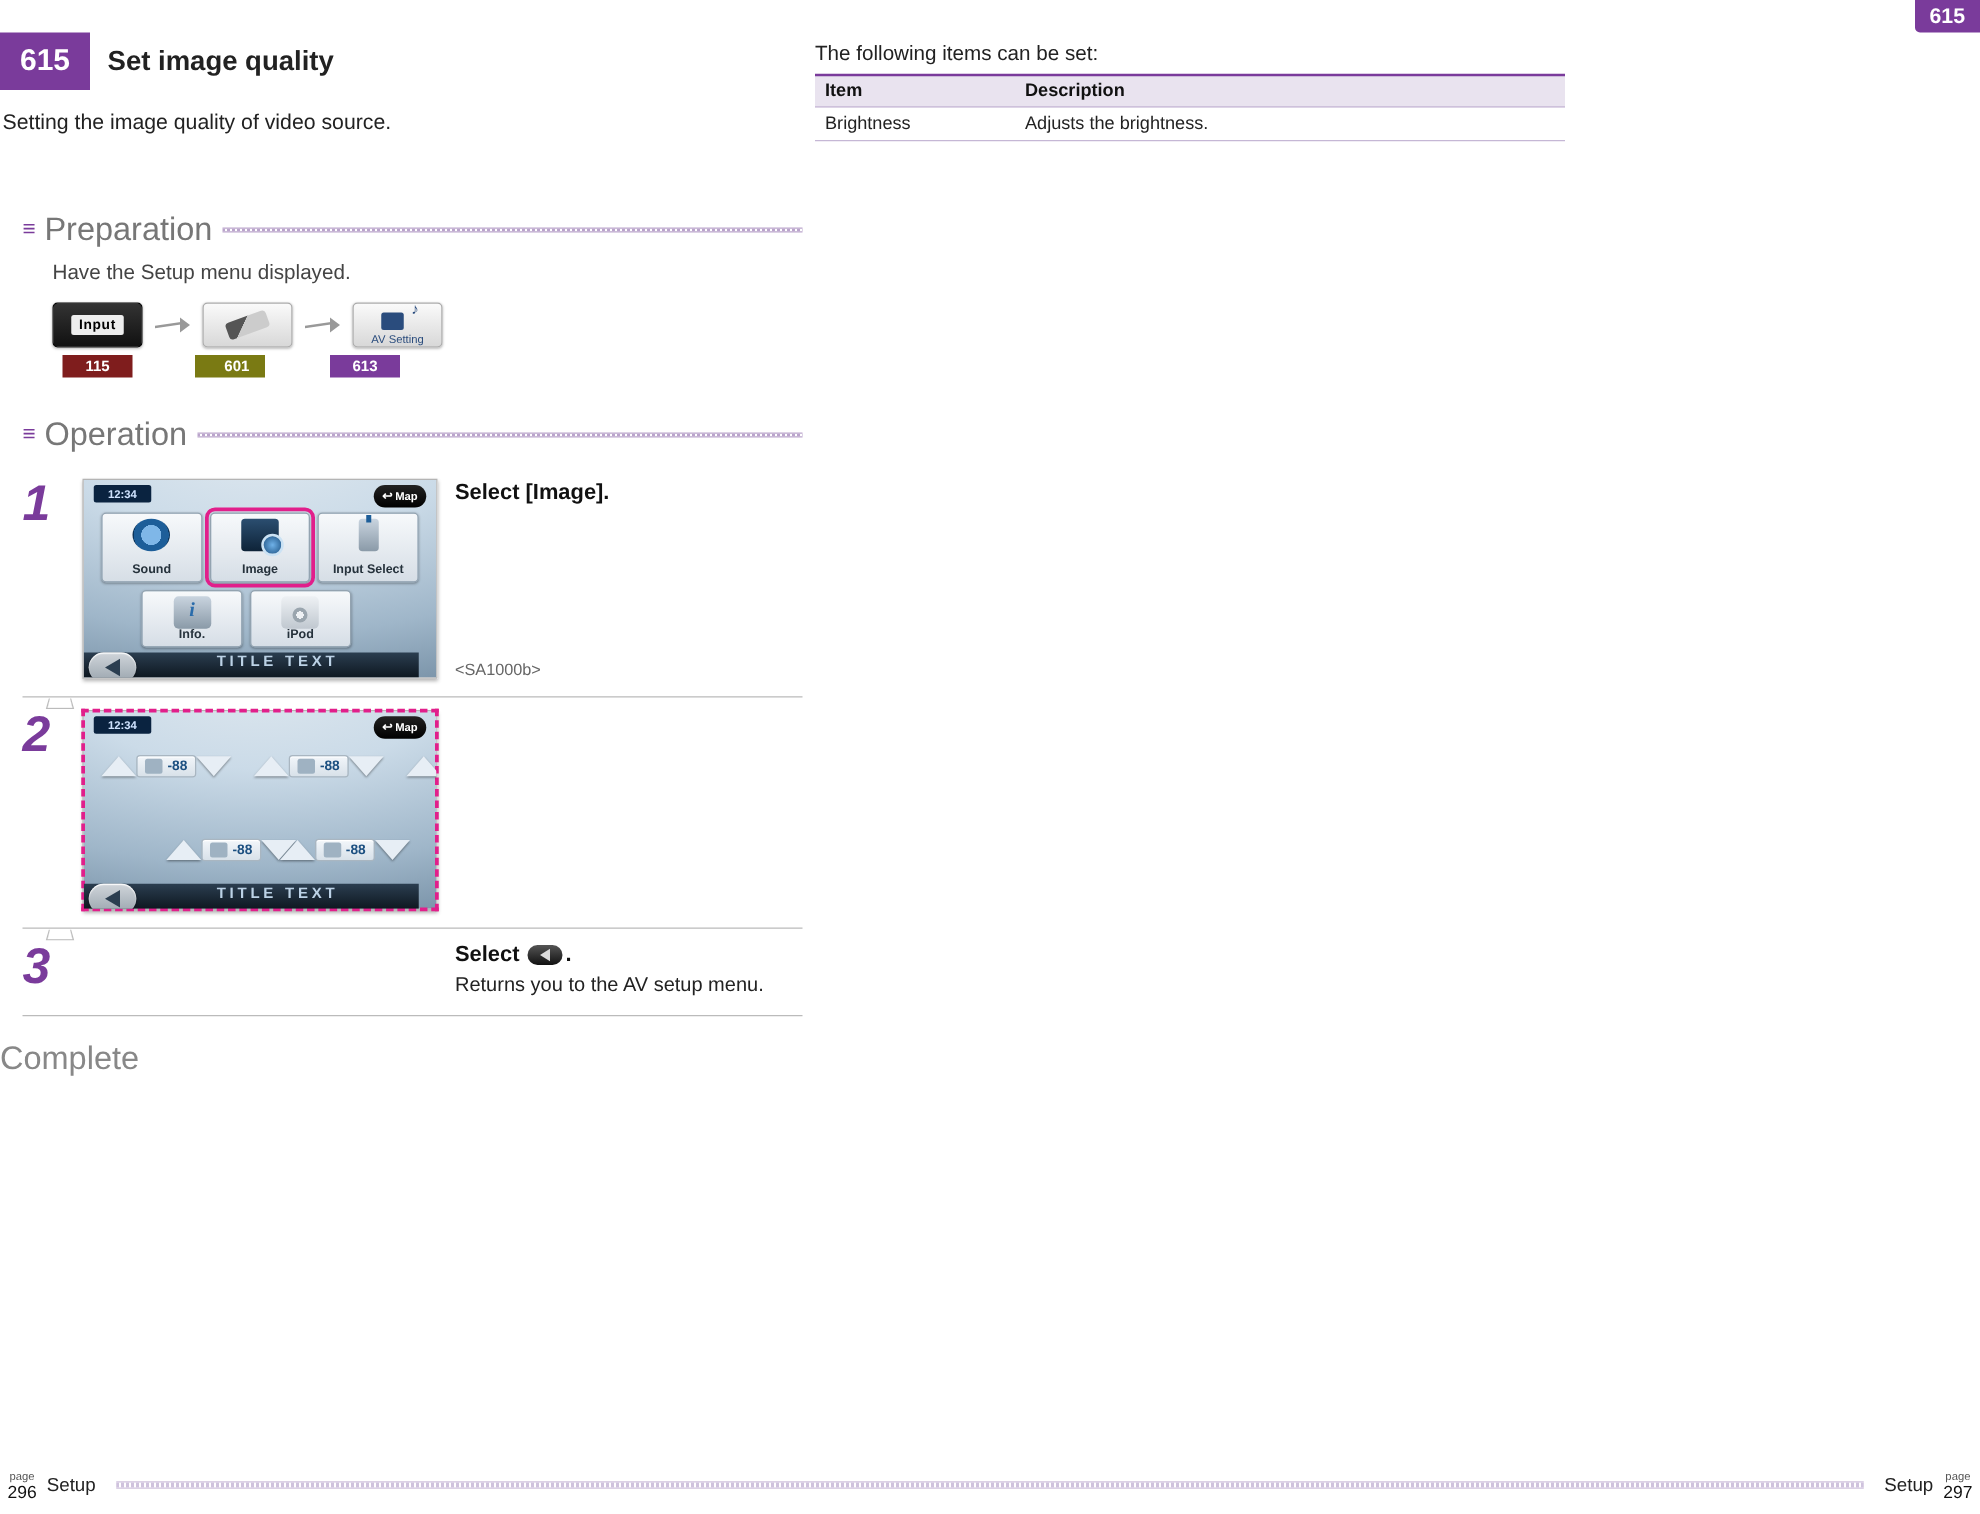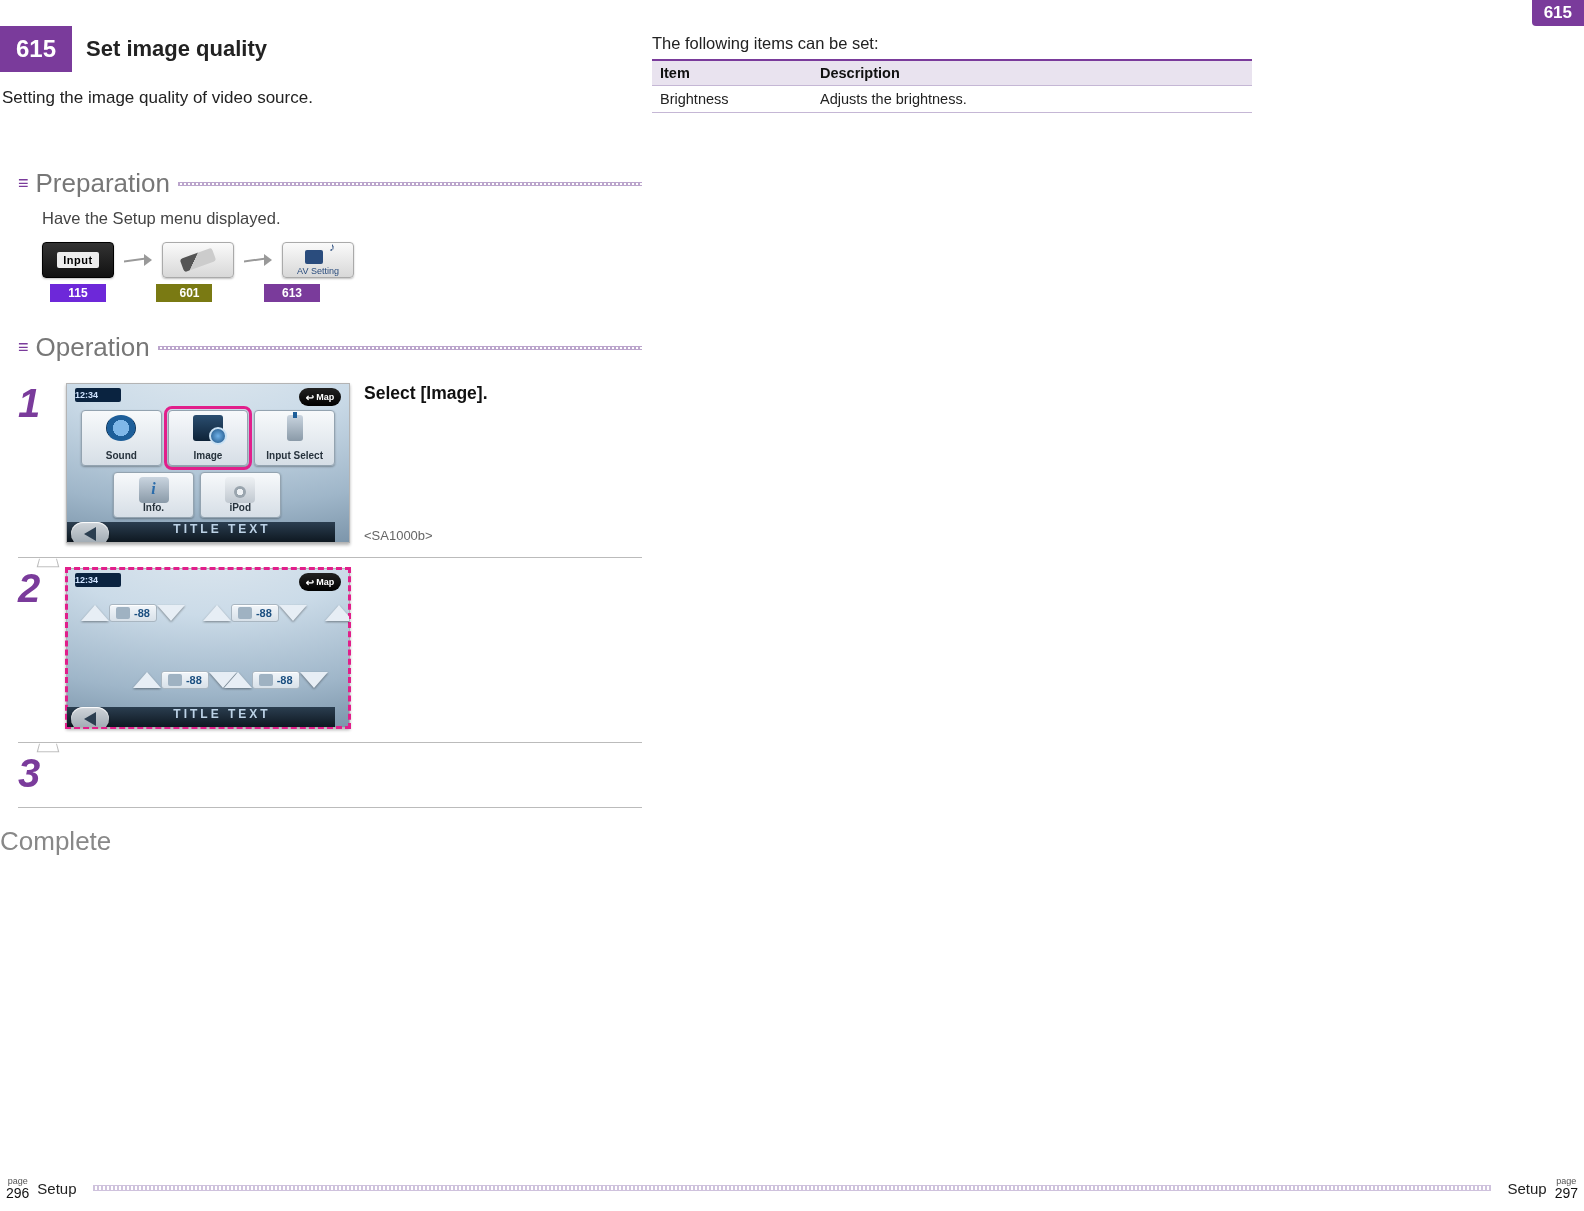--- a/index.html
+++ b/index.html
@@ -110,21 +110,21 @@
     width:18px; height:14px; background:#2a4c7d; border-radius:2px;
   }
   .prep-chip.av .av-glyph::after{
     content:"♪"; position:absolute; right:-4px; top:-4px; font-size:12px; color:#2a4c7d;
   }
   .prep-refs { display:flex; gap:30px; margin-top:6px; }
   .ref {
     width:56px; text-align:center; font-size:12px; color:#fff; font-weight:700;
     padding:2px 0;
   }
-  .ref.red    { background:#6d28d9; margin-left:8px;}
+  .ref.red    { background:#7f1d1d; margin-left:8px;}
   .ref.olive  { background:#7a7a13; margin-left:20px;padding-left:11px;}
   .ref.purple { background:#7a3b9b; margin-left:22px;}
 
   
   .steps { margin-left: 18px; }
   .step {
     display:flex; gap:14px; padding:10px 0 14px;
     border-bottom:1px solid #bbb;
   }
   .step:last-of-type { border-bottom:1px solid #bbb; }
@@ -137,21 +137,21 @@
     background: radial-gradient(ellipse 160% 140% at 50% -20%, #dfe8ef 0%, #cbdbe8 35%, #9fb6c9 70%, #6e889e 100%);
     border:1px solid #b4b4b4;
     box-shadow: 0 2px 3px rgba(0,0,0,.3);
     overflow:hidden;
     flex: 0 0 284px;
   }
   .step-shot.hl-dash  { outline:3px dashed #e11f8b; outline-offset:-2px; }
   .shot-clock {
     position:absolute; left:8px; top:4px;
     width:46px; height:14px; background:#0a2340; border-radius:2px;
-    color:#cfe3ff; font-size:9px; line-height:14px; font-weight:700;
+    color:#cfe3ff; font-size:9px; text-align:center; line-height:14px; font-weight:700;
   }
   .shot-map {
     position:absolute; right:8px; top:4px;
     width:42px; height:18px; border-radius:9px;
     background:linear-gradient(#222,#000); color:#fff;
     font-size:9px; font-weight:700; display:flex; align-items:center; justify-content:center; gap:2px;
   }
   .shot-map::before{content:"↩"; font-size:10px;}
   .shot-bottom {
     position:absolute; left:0; right:14px; bottom:0; height:20px;
@@ -454,20 +454,28 @@
         <div class="shot-bottom">
           <div class="shot-back"></div>
           <div class="shot-title">TITLE TEXT</div>
         </div>
       </div>
     </div>
 
     <div class="step">
       <div class="step-num">3</div>
       <div style="width:284px; flex:0 0 284px;"></div>
+      <div class="step-body">
+        <div>
+          <div class="step-instr">
+            <span>Select </span><span class="inline-back"></span><span>.</span>
+          </div>
+          <div class="step-sub">Returns you to the AV setup menu.</div>
+        </div>
+      </div>
     </div>
 
   </div>
 
   <div class="complete">Complete</div>
 </div>
 
 <div class="page right">
   <div class="r-intro">The following items can be set:</div>
   <table class="setting-table">

